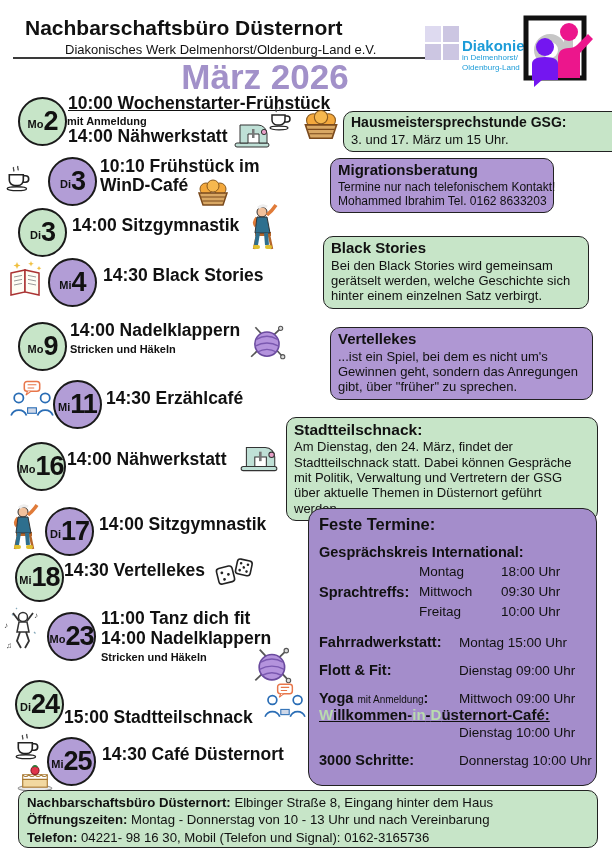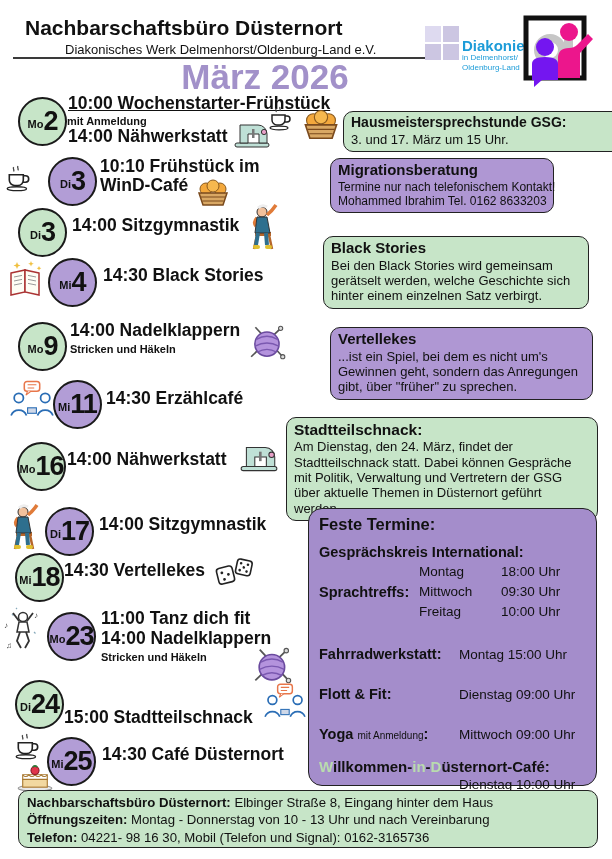--- a/index.html
+++ b/index.html
@@ -27,24 +27,24 @@
   .ibox .t{font-weight:bold;font-size:14.5px;line-height:1.25;}
   .ibox .b{font-size:13px;line-height:1.18;}
   .nw{white-space:nowrap;}
   
   #fixedbox{position:absolute;left:308px;top:508px;width:289px;height:278px;background:#a48dcb;
             border:1.8px solid #222;border-radius:14px;padding:6px 10px;box-sizing:border-box;}
   #fixedbox .bigtitle{font-size:16.5px;font-weight:bold;}
   #fixedbox .gk{font-size:14.5px;font-weight:bold;margin-top:10px;}
   .str-grid{display:grid;grid-template-columns:100px 82px auto;font-size:13.5px;line-height:20px;margin-top:2px;}
   .str-grid .lbl{font-weight:bold;font-size:14.5px;}
-  .fix-item{display:flex;margin-top:24px;align-items:baseline;}
+  .fix-item{display:flex;margin-top:12px;align-items:baseline;}
   .fix-item .lbl{font-weight:bold;font-size:14.5px;flex:0 0 140px;white-space:nowrap;}
   .fix-item .tm{font-size:13.5px;white-space:nowrap;}
-  .wk-label{font-size:15px;font-weight:bold;margin-top:16px;white-space:nowrap;}
+  .wk-label{font-size:15px;font-weight:bold;margin-top:0;white-space:nowrap;text-decoration:underline;}
   .hl{color:#b9dcae;}
   .wk-time{font-size:13.5px;margin-left:140px;margin-top:2px;}
   .yoga-note{font-size:10px;font-weight:normal;}
   
   #footer{position:absolute;left:18px;top:790px;width:580px;height:58px;background:#c7e5c8;
           border:1.6px solid #222;border-radius:10px;padding:3px 8px;box-sizing:border-box;}
   #footer .fline{font-size:13.2px;line-height:1.32;white-space:nowrap;}
   .bld{font-weight:bold;}
   
   .dk-squares{display:grid;grid-template-columns:16px 16px;grid-template-rows:16px 16px;gap:2px;}

